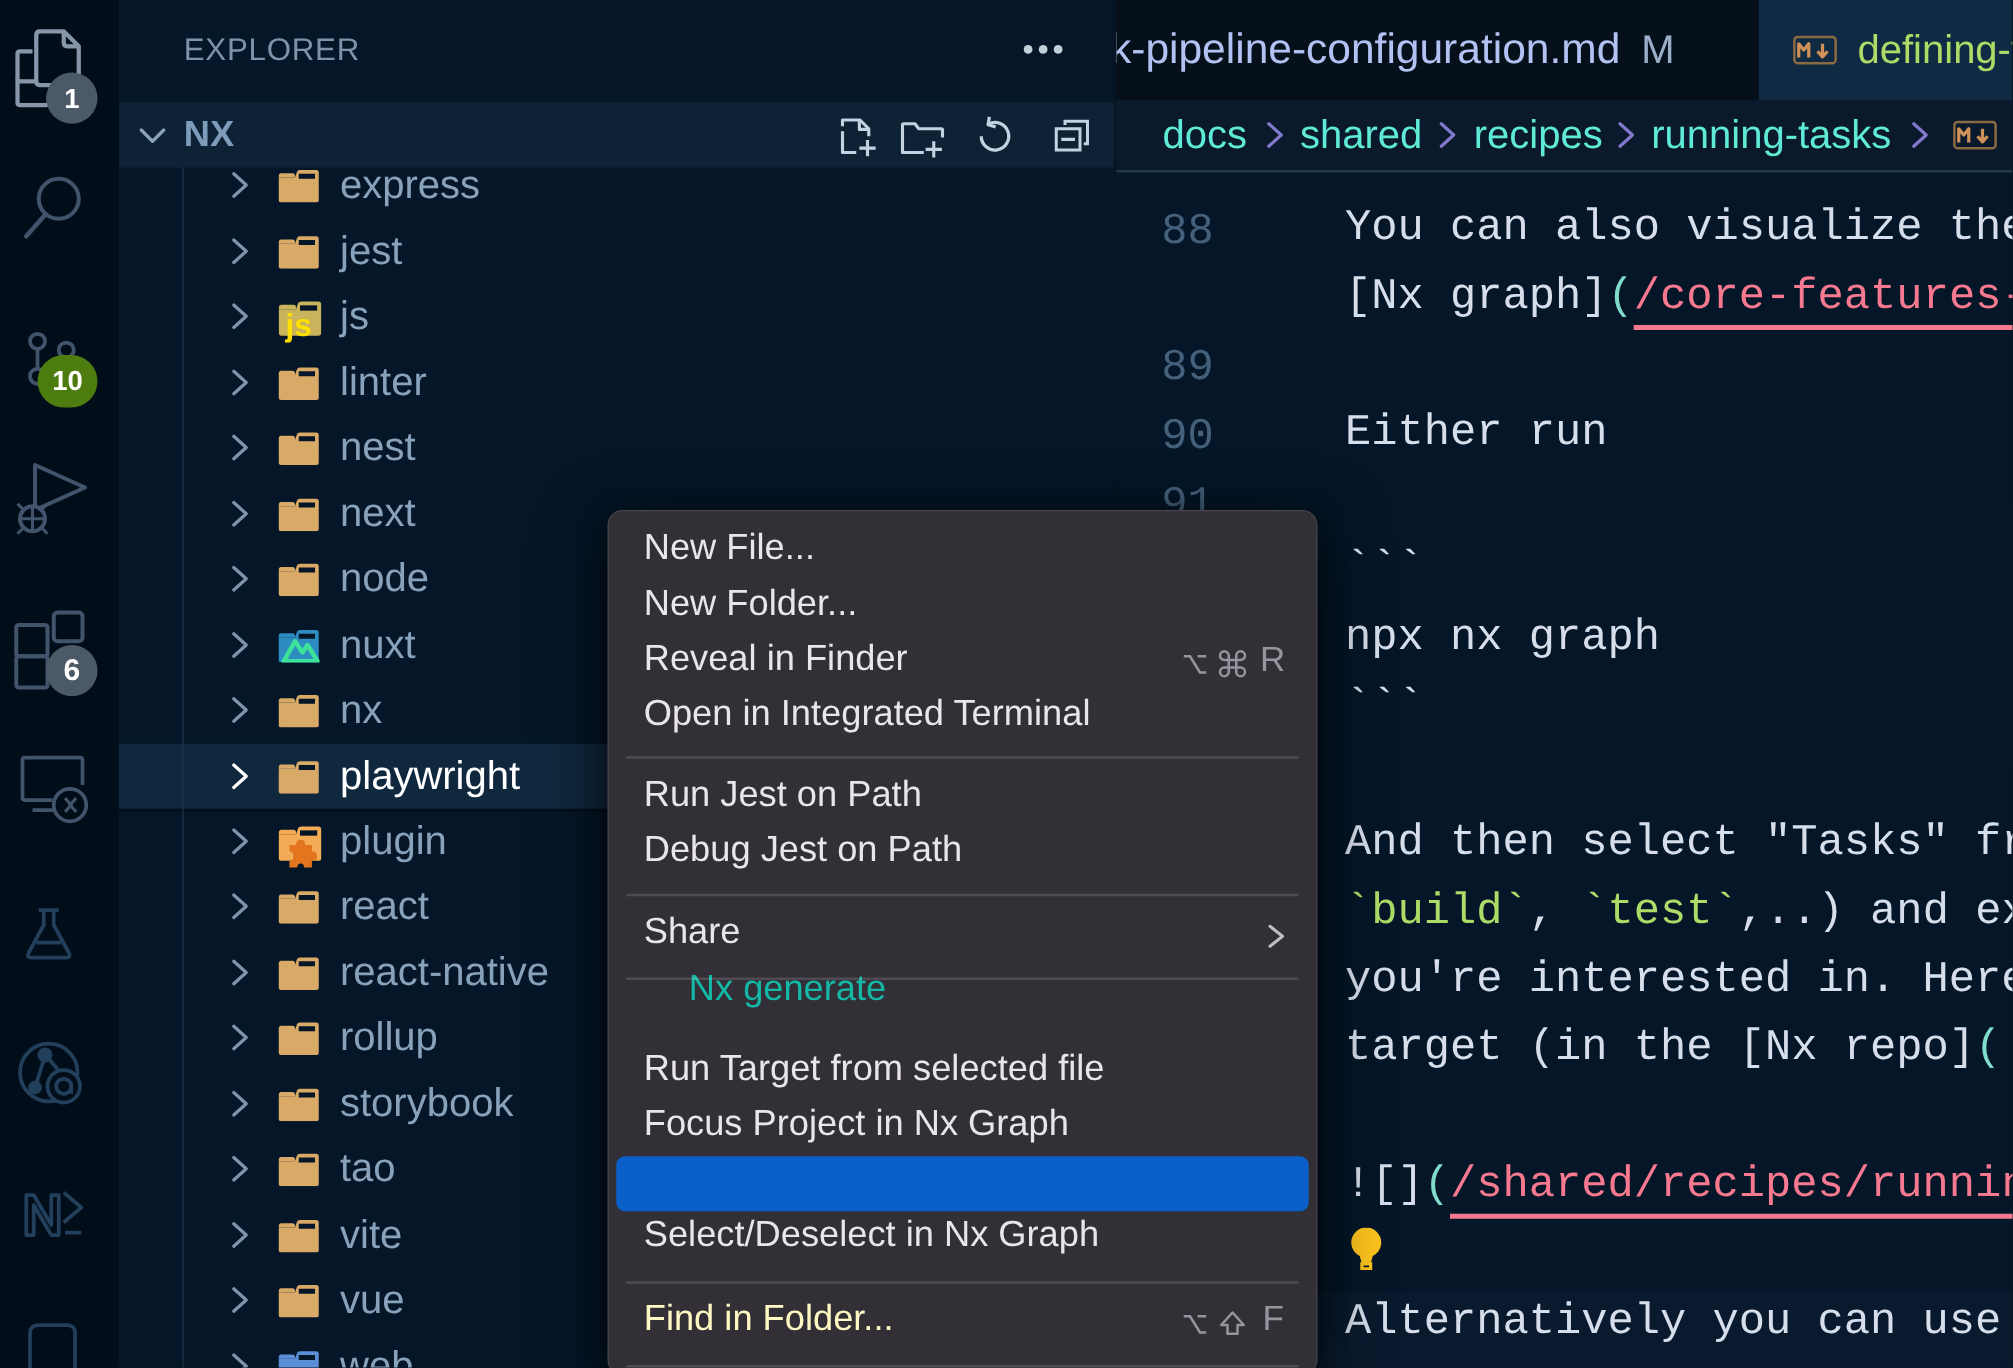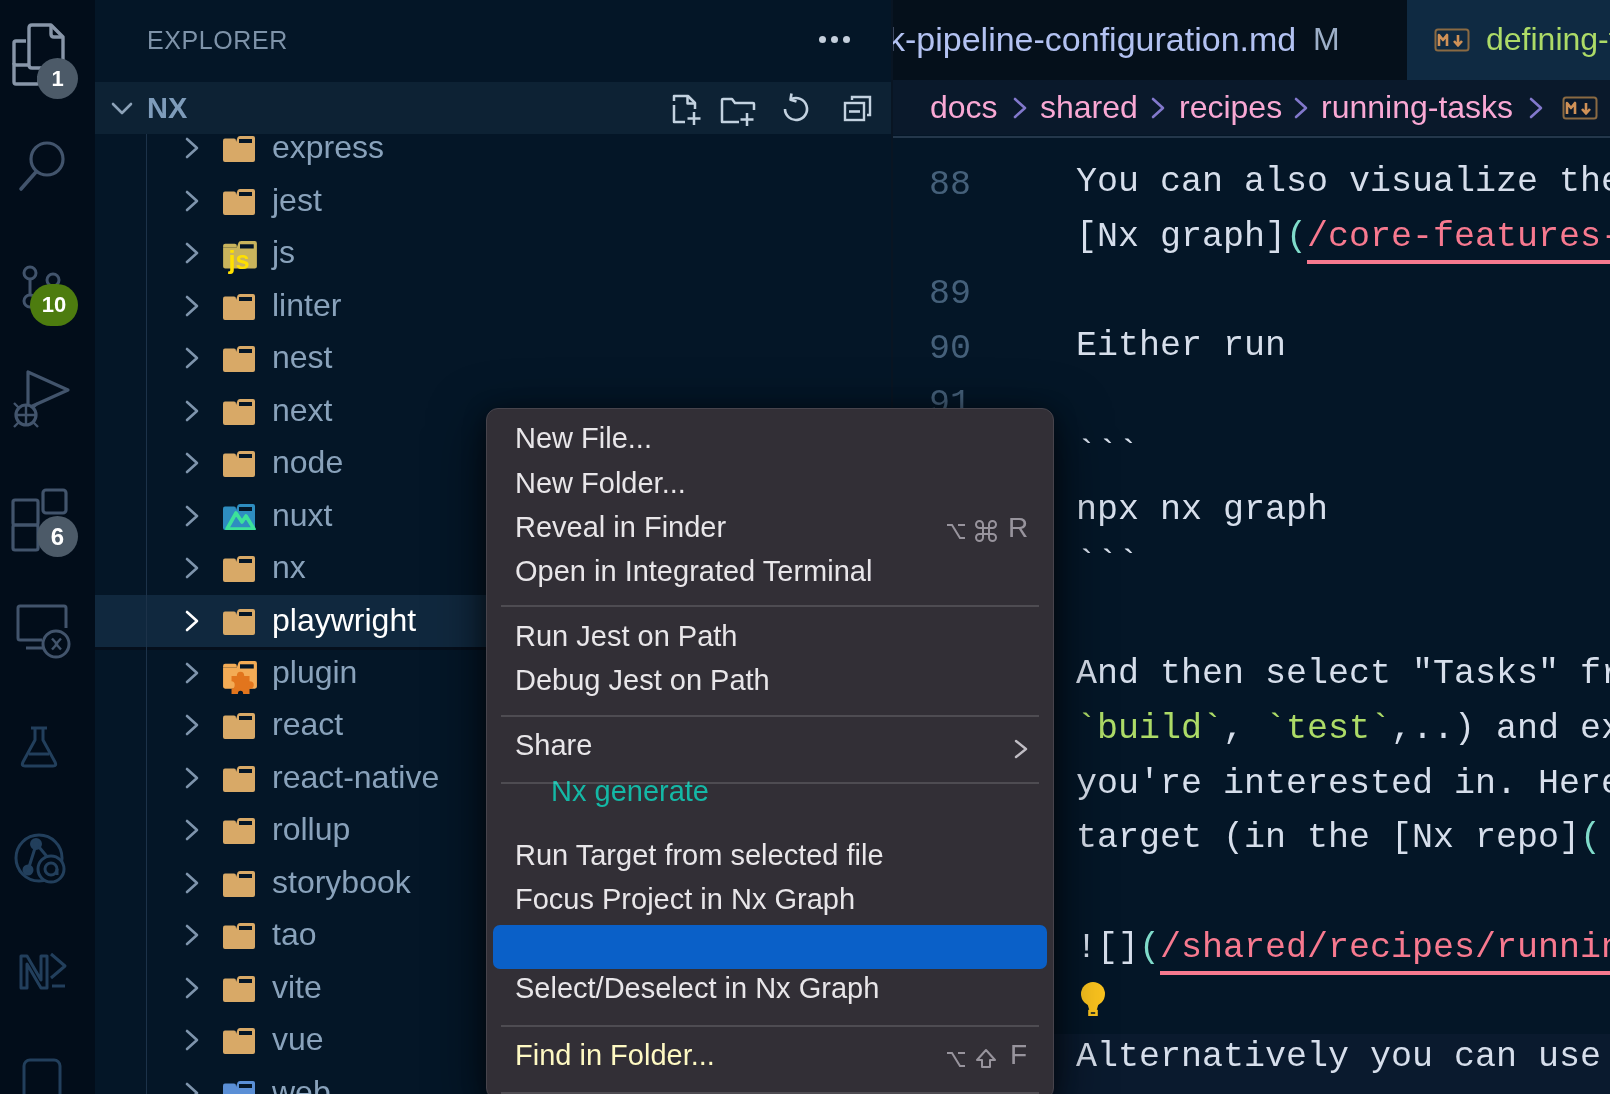--- a/index.html
+++ b/index.html
@@ -10,21 +10,21 @@
 .treerow{position:absolute;left:0;width:798px;height:52px;}
 .chev{position:absolute;left:86px;top:13px;}
 .ticon{position:absolute;left:127px;top:12px;}
 .tlabel{position:absolute;left:177px;top:7px;font-size:32px;color:#89a2bb;white-space:pre;}
 #indent-guide{position:absolute;left:51px;top:134px;width:1px;height:960px;background:#1c3249;}
 #tabbar{position:absolute;left:0;top:0;width:717px;height:80px;background:#05101b;}
 #tab1{position:absolute;left:0;top:0;width:514px;height:80px;background:#05101b;overflow:hidden;}
 #tab2{position:absolute;left:514px;top:0;width:203px;height:80px;background:#0f2a42;overflow:hidden;}
 #breadcrumbs{position:absolute;left:0;top:80px;width:717px;height:55px;background:#0a192b;}
 #bc-border{position:absolute;left:0;top:136px;width:717px;height:2px;background:#24374b;}
-.bc{position:absolute;top:89px;font-size:32px;color:#f9a8d4;white-space:pre;text-align:right;}
+.bc{position:absolute;top:89px;font-size:32px;color:#5eead4;white-space:pre;text-align:right;}
 .lnum{position:absolute;width:120px;text-align:center;font-family:"Liberation Mono",monospace;font-size:35px;color:#45607a;white-space:pre;}
 .cl{position:absolute;left:183px;font-family:"Liberation Mono",monospace;font-size:35px;color:#d6deeb;white-space:pre;line-height:1;}
 .grn{color:#addb67;}
 .teal{color:#7fdbca;}
 .pink{color:#f7798f;border-bottom:4px solid #f7798f;padding-bottom:3px;}
 #menu{position:absolute;left:486px;top:408px;width:566px;height:690px;background:#322f36;border-radius:12px;box-shadow:0 16px 55px rgba(0,0,0,.62),0 4px 22px rgba(0,0,0,.45);border:1px solid #47444c;}
 .mi{position:absolute;left:28px;font-size:29px;color:#e8e6e9;white-space:pre;}
 .mk{position:absolute;font-size:28px;color:#98949d;white-space:pre;}
 .msep{position:absolute;left:14px;width:538px;height:1.5px;background:rgba(255,255,255,0.14);}
 </style></head><body>

